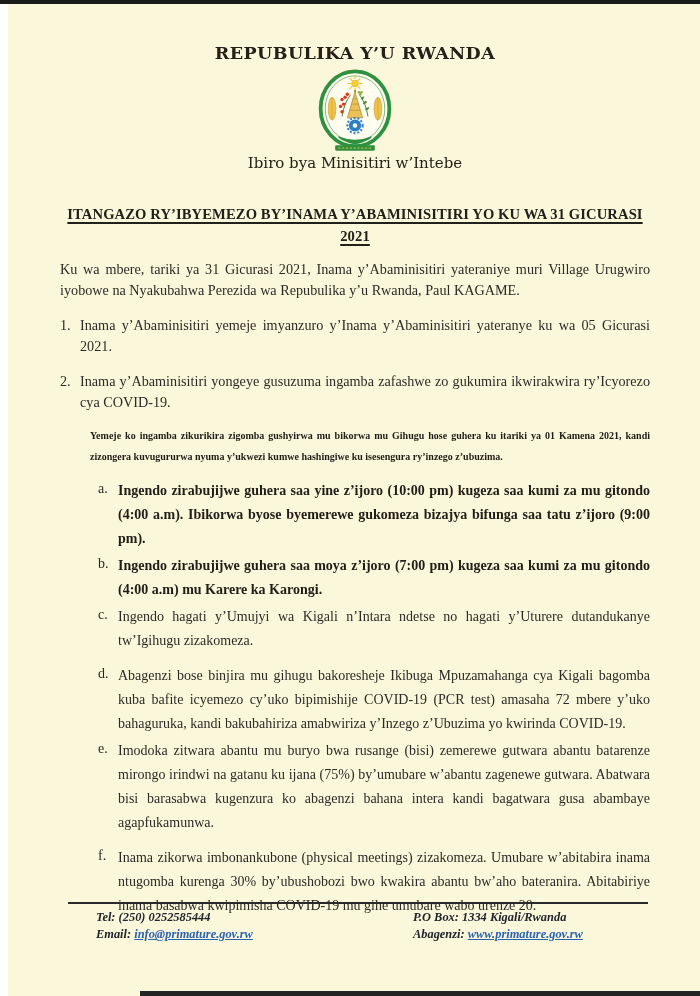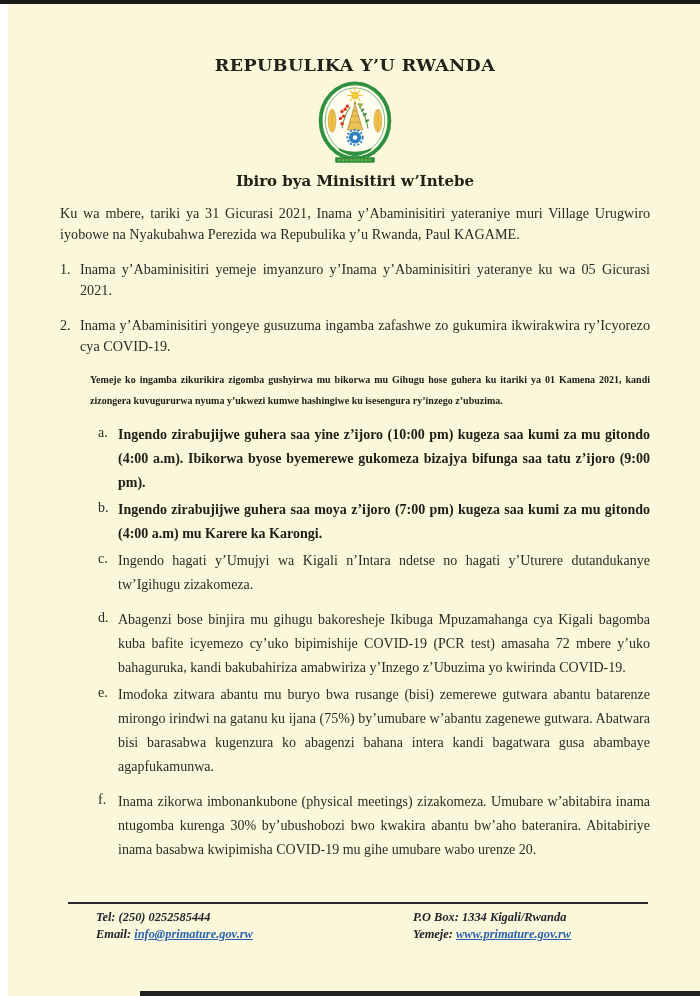--- a/index.html
+++ b/index.html
@@ -22,32 +22,32 @@
     background:#1b1b1b;z-index:6;
   }
   .scan-edge-bottom{
     position:absolute;left:140px;right:0;bottom:0;height:5px;
     background:#232323;z-index:6;
   }
   .content{
     position:absolute;left:52px;right:50px;top:0;
   }
   .republic-title{
-    margin:54px 0 0 0;text-align:center;
+    margin:42px 0 0 0;text-align:center;
     font-family:"DejaVu Serif", serif;
     font-size:17.5px;line-height:22px;font-weight:bold;
     letter-spacing:.4px;color:#242118;
   }
   .emblem{
     margin-top:5px;text-align:center;height:84px;
   }
   .office-title{
-    margin:6px 0 0 0;text-align:center;
+    margin:0 0 0 0;text-align:center;
     font-family:"DejaVu Serif", serif;
-    font-size:15px;line-height:20px;font-weight:bold;color:#242118;
+    font-size:15px;line-height:20px;font-weight:normal;color:#242118;
   }
   .doc-title{
     margin-top:30px;text-align:center;font-weight:bold;
     font-size:14.6px;line-height:22px;color:#22201a;
     text-decoration:underline;text-underline-offset:3px;
     text-decoration-thickness:1.6px;
     letter-spacing:.1px;
   }
   .intro{
     margin:12px 0 0 0;text-align:justify;
@@ -135,20 +135,21 @@
 
         <path d="M28,88 Q50,97 72,88 Q72,93 50,99 Q28,93 28,88 Z" fill="#2f9140"></path>
 
         <rect x="24" y="100" width="52" height="7" rx="1.5" fill="#2f9140"></rect>
         <line x1="28" y1="103.5" x2="72" y2="103.5" stroke="#f2d13e" stroke-width="1" stroke-dasharray="3 2"></line>
       </svg>
     </div>
 
     <h2 class="office-title">Ibiro bya Minisitiri w’Intebe</h2>
 
+    <div class="doc-title">ITANGAZO RY’IBYEMEZO BY’INAMA Y’ABAMINISITIRI YO KU WA 31 GICURASI 2021</div>
 
     <p class="intro">Ku wa mbere, tariki ya 31 Gicurasi 2021, Inama y’Abaminisitiri yateraniye muri Village Urugwiro iyobowe na Nyakubahwa Perezida wa Repubulika y’u Rwanda, Paul KAGAME.</p>
 
     <ol class="num-list" id="num-list">
   <li class="num-row">
     <span class="marker">1.</span>
     <span class="txt">Inama y’Abaminisitiri yemeje imyanzuro y’Inama y’Abaminisitiri yateranye ku wa 05 Gicurasi 2021.</span>
   </li>
 
   <li class="num-row">
@@ -204,21 +205,21 @@
           <span>Email:</span>
           <a class="flink" href="#">info@primature.gov.rw</a>
         </div>
       </div>
       <div class="footer-col footer-right">
         <div>
           <span>P.O Box:</span>
           <span>1334 Kigali/Rwanda</span>
         </div>
         <div>
-          <span>Yemeje:</span>
+          <span>Abagenzi:</span>
           <a class="flink" href="#">www.primature.gov.rw</a>
         </div>
       </div>
     </div>
   </div>
 </div>
 
 <div class="scan-edge-top"></div>
 <div class="scan-edge-bottom"></div>
 

